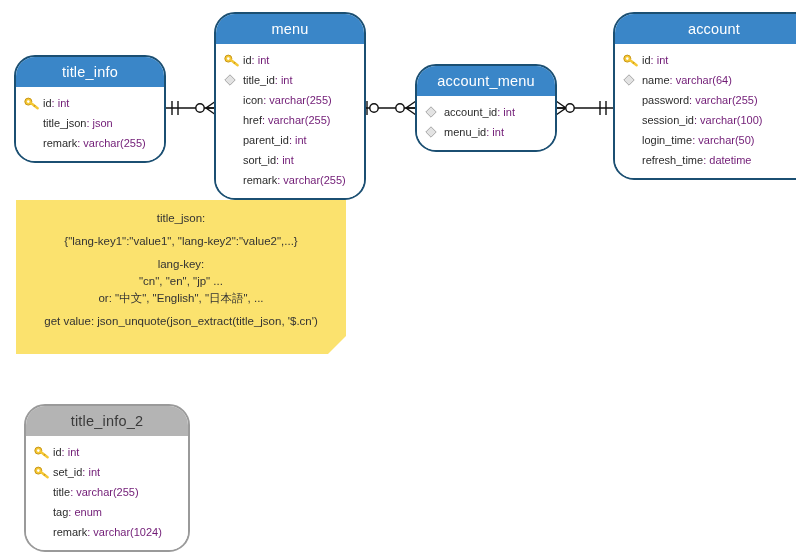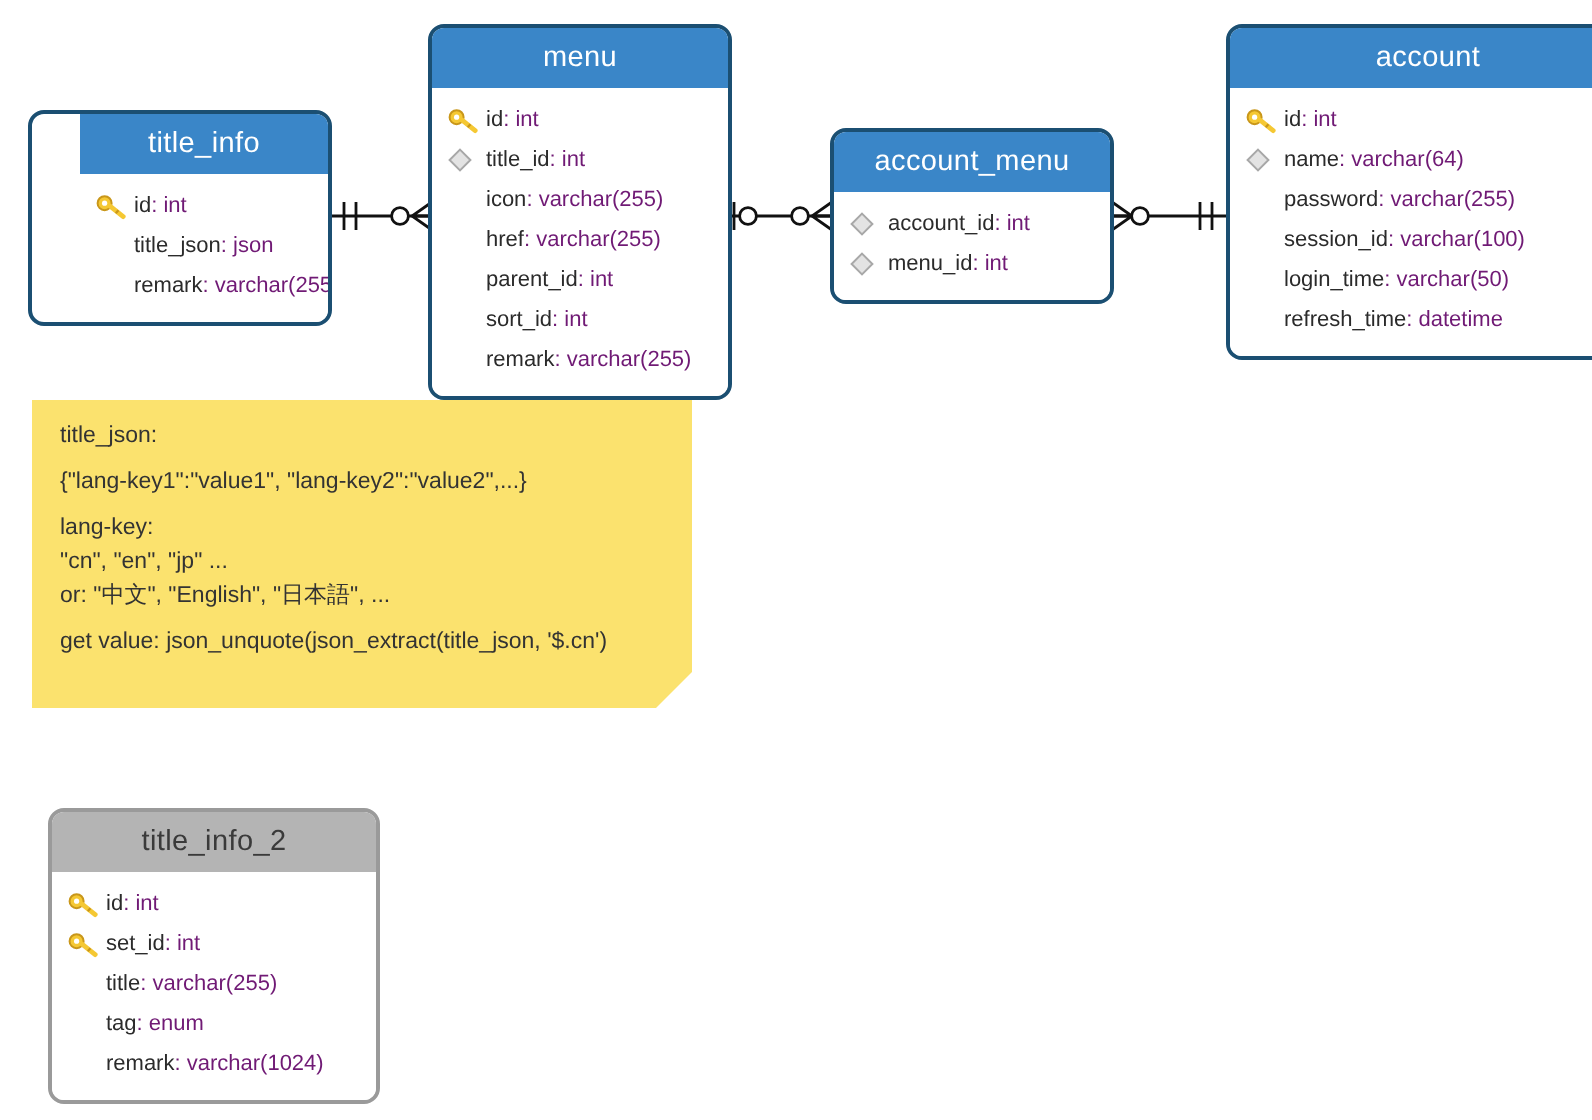--- a/index.html
+++ b/index.html
@@ -13,21 +13,21 @@
     position: relative;
     overflow: hidden;
     font-family: "Liberation Sans", sans-serif;
     -webkit-font-smoothing: antialiased;
   }
 
   
   .er-table {
     position: absolute;
     border: 2px solid #1b4f72;
-    border-radius: 8px;
+    border-radius: 21px;
     background: #ffffff;
     box-sizing: border-box;
     overflow: hidden;
   }
   .er-table.gray {
     border-color: #9a9a9a;
   }
   .er-header {
     background: #3a86c8;
     color: #ffffff;
@@ -80,20 +80,21 @@
 
   
   .note {
     position: absolute;
     background: #fbe26e;
     box-sizing: border-box;
     padding: 12px 14px 10px 14px;
     font-size: 11.5px;
     color: #333333;
     line-height: 13px;
+    text-align: center;
   }
   .note-line {
     margin: 0 0 10px 0;
     white-space: nowrap;
   }
   .note-line.tight {
     margin-bottom: 4px;
   }
   .note-line:last-child { margin-bottom: 0; }
   .note-fold {
@@ -138,21 +139,21 @@
     <line x1="0" y1="10" x2="60" y2="10" stroke="#111" stroke-width="1.4"></line>
 
     <path d="M1,3 L11,10 L1,17 M11,10 L1,10" fill="none" stroke="#111" stroke-width="1.4"></path>
     <circle cx="15" cy="10" r="4.2" fill="#ffffff" stroke="#111" stroke-width="1.4"></circle>
 
     <line x1="45" y1="3" x2="45" y2="17" stroke="#111" stroke-width="1.4"></line>
     <line x1="51" y1="3" x2="51" y2="17" stroke="#111" stroke-width="1.4"></line>
   </svg>
 </div>
 
-<div class="er-table" style="left:14px; top:55px; width:152px;padding-left:24px;">
+<div class="er-table" style="left:14px; top:55px; width:152px;">
   <div class="er-header">title_info</div>
   <div class="er-body">
     <div class="er-row">
       <span class="er-icon">
         <svg class="key-svg" width="15" height="13" viewBox="0 0 15 13">
           <circle cx="4.3" cy="4.6" r="3.5" fill="#f5c833" stroke="#c9971a" stroke-width="1"></circle>
           <circle cx="4.3" cy="4.6" r="1.3" fill="#ffffff"></circle>
           <path d="M7.2,6.2 L13.6,11.3" stroke="#f5c833" stroke-width="2.4" stroke-linecap="round"></path>
           <path d="M11.2,8.1 L9.9,9.6" stroke="#c9971a" stroke-width="1.1"></path>
         </svg>

